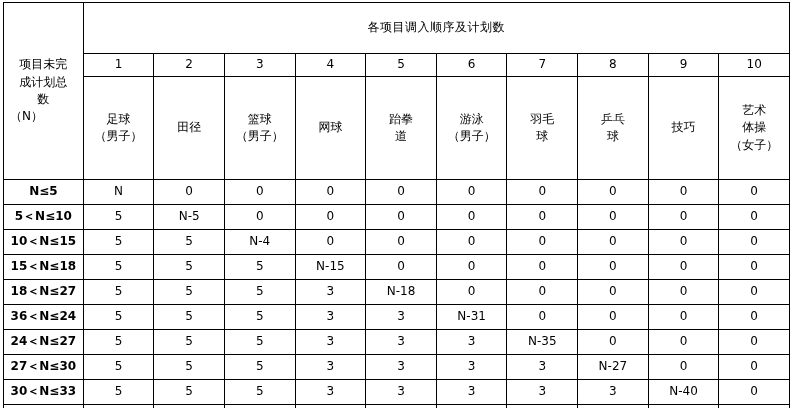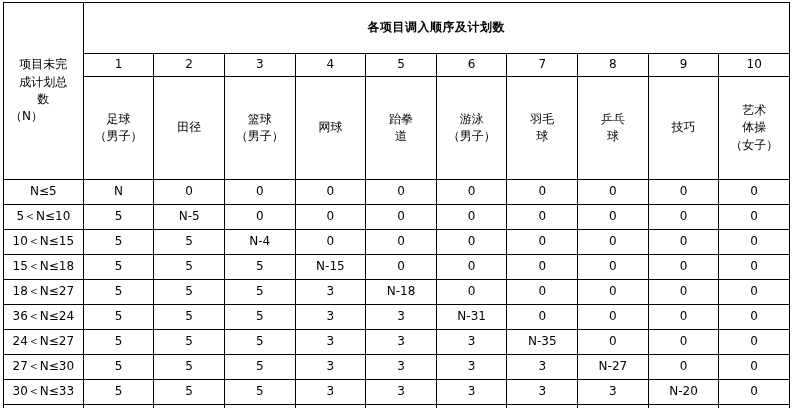--- a/index.html
+++ b/index.html
@@ -48,21 +48,20 @@
     height: 170px;
   }
   td.corner .line { display: block; white-space: nowrap; }
   td.corner .nline { display: block; text-align: left; padding-left: 4px; }
 
   
   td.title {
     font-size: 14px;
     height: 48px;
     letter-spacing: 0.5px;
-    font-weight: bold;
   }
   
   td.num {
     font-size: 12.5px;
     height: 20px;
   }
   
   td.proj {
     font-size: 12.5px;
     height: 100px;
@@ -71,20 +70,21 @@
     line-height: 1.65;
   }
   td.proj .l { display: block; }
 
   
   td.rowhead {
     font-size: 12.5px;
     height: 22px;
     padding: 0 2px;
     white-space: nowrap;
+    font-weight: bold;
   }
   td.cell {
     font-size: 12.5px;
     height: 22px;
   }
 </style>
 </head>
 <body>
 
 <div id="sheet">
@@ -272,21 +272,21 @@
       <tr>
         <td class="rowhead">30＜N≤33</td>
         <td class="cell">5</td>
         <td class="cell">5</td>
         <td class="cell">5</td>
         <td class="cell">3</td>
         <td class="cell">3</td>
         <td class="cell">3</td>
         <td class="cell">3</td>
         <td class="cell">3</td>
-        <td class="cell">N-20</td>
+        <td class="cell">N-40</td>
         <td class="cell">0</td>
       </tr>
       <tr>
         <td class="rowhead">N＞33</td>
         <td class="cell">5</td>
         <td class="cell">5</td>
         <td class="cell">5</td>
         <td class="cell">3</td>
         <td class="cell">3</td>
         <td class="cell">3</td>

